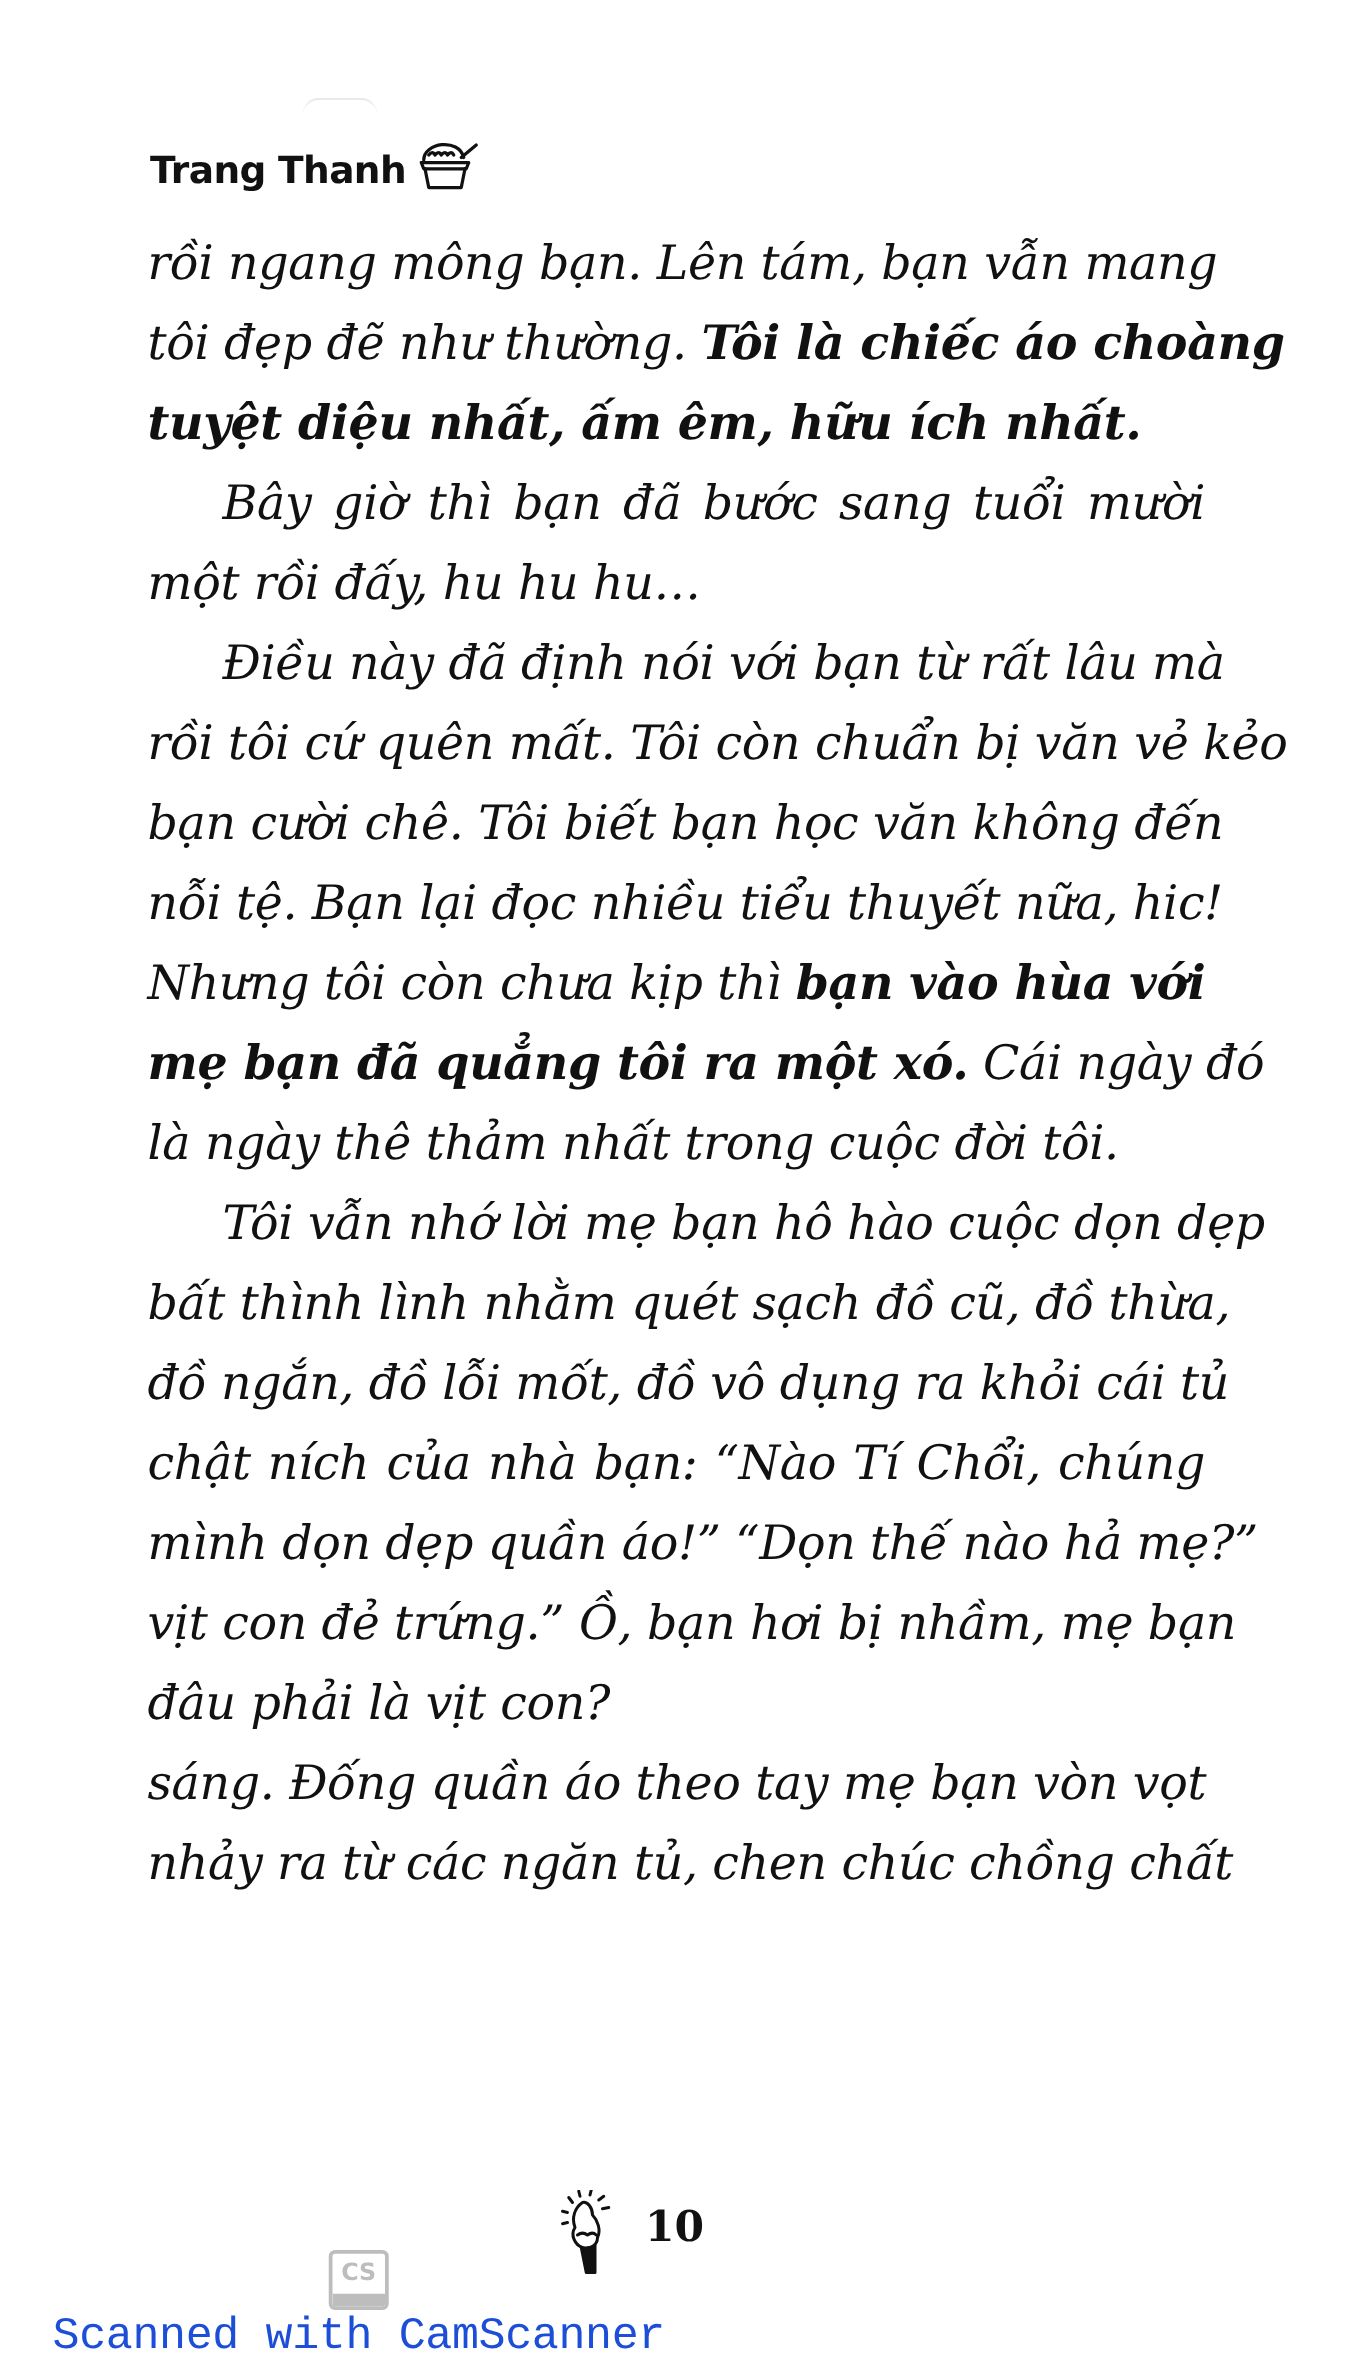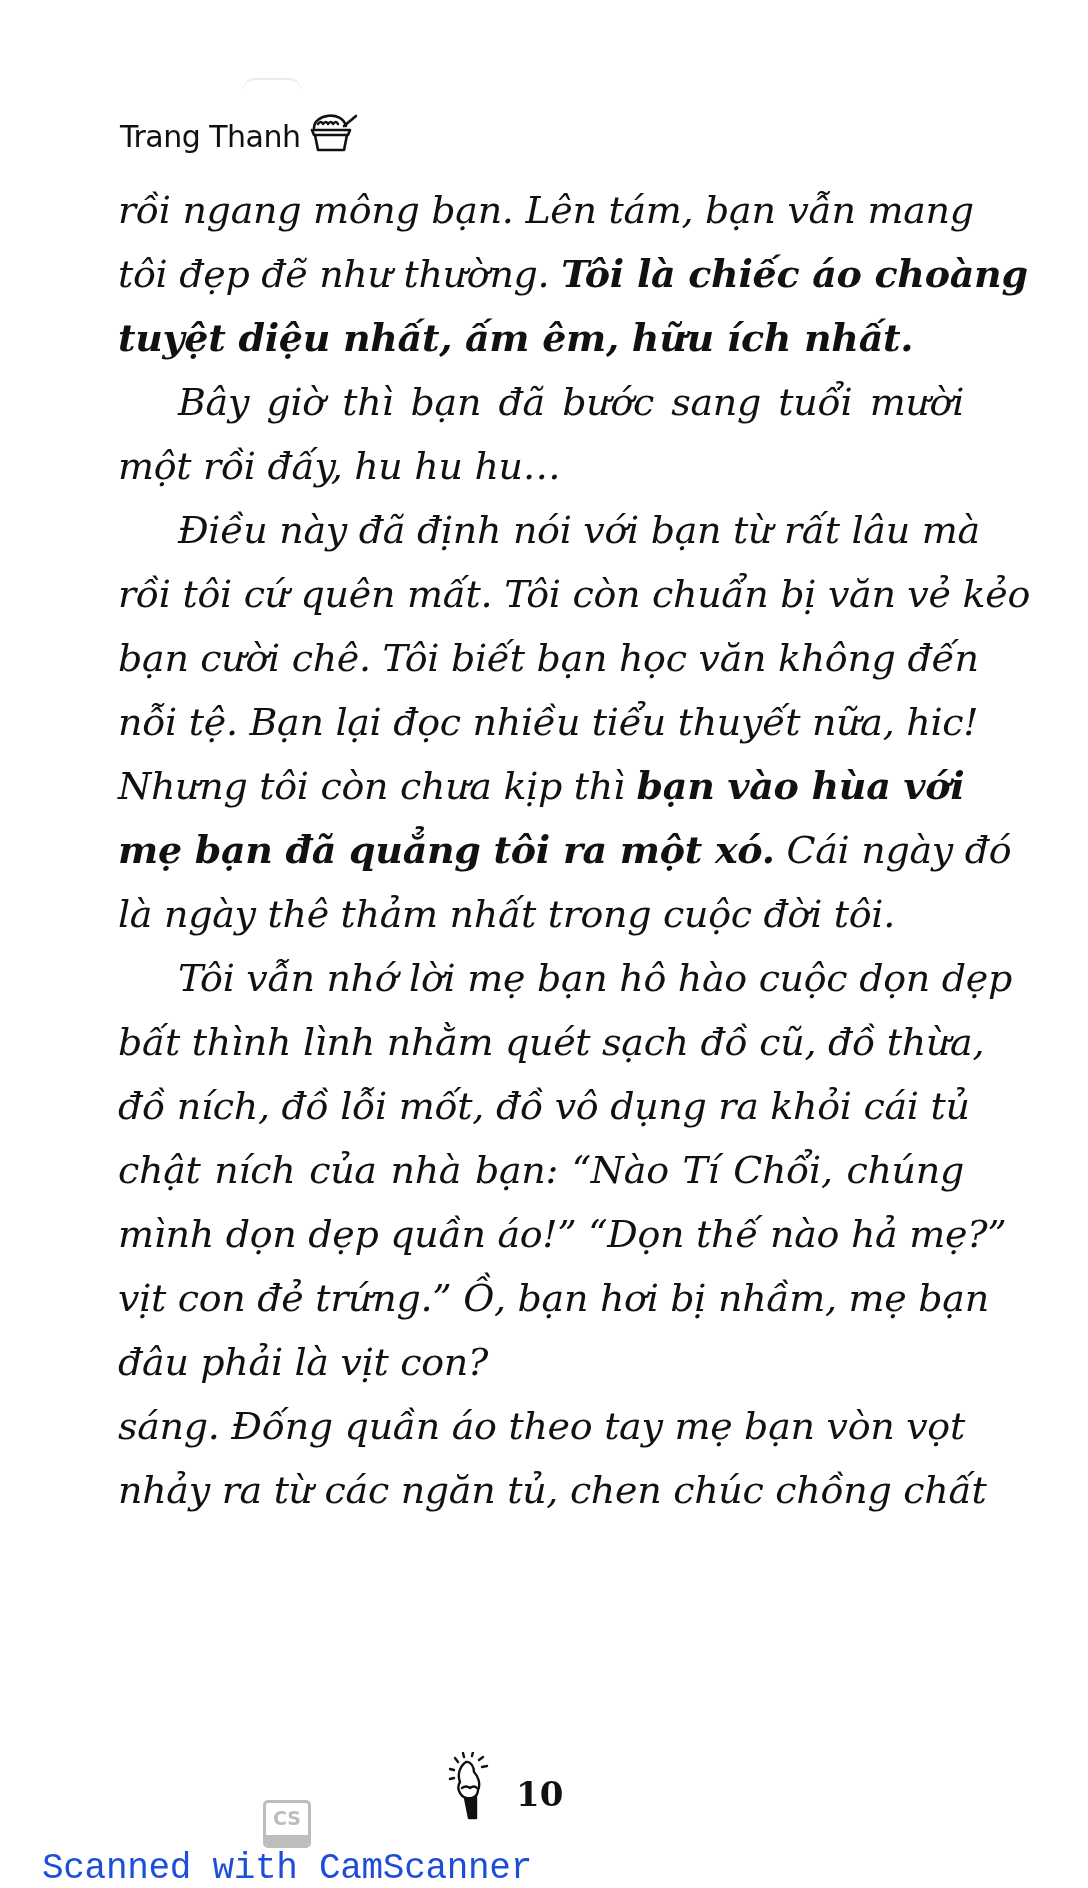--- a/index.html
+++ b/index.html
@@ -37,21 +37,21 @@
       top: -20px;
       width: 60px;
       height: 26px;
       border-top: 2px solid #e6e6e6;
       border-radius: 14px 14px 0 0;
       opacity: 0.8;
     }
     .author-name {
       font-family: "DejaVu Sans", "Liberation Sans", sans-serif;
       font-size: 30px;
-      font-weight: 400;
+      font-weight: 700;
       letter-spacing: -0.5px;
       color: #111;
       line-height: 1;
       padding-bottom: 2px;
     }
     .bowl-icon {
       display: inline-block;
       width: 54px;
       height: 50px;
       margin-left: 8px;
@@ -93,21 +93,21 @@
     }
     .cone-icon {
       width: 50px;
       height: 70px;
     }
     .page-number {
       font-family: "DejaVu Serif", "Liberation Serif", serif;
       font-weight: bold;
       font-size: 34px;
       margin-left: 18px;
-      margin-bottom: 8px;
+      margin-bottom: 20px;
       color: #111;
     }
     
     .watermark {
       position: absolute;
       left: 42px;
       top: 1800px;
       display: flex;
       align-items: center;
       color: #b9b9b9;
@@ -171,21 +171,21 @@
       <div class="line last"><span>một rồi đấy, hu hu hu…</span></div>
       <div class="line indent"><span>Điều này đã định nói với bạn từ rất lâu mà</span></div>
       <div class="line"><span>rồi tôi cứ quên mất. Tôi còn chuẩn bị văn vẻ kẻo</span></div>
       <div class="line"><span>bạn cười chê. Tôi biết bạn học văn không đến</span></div>
       <div class="line"><span>nỗi tệ. Bạn lại đọc nhiều tiểu thuyết nữa, hic!</span></div>
       <div class="line"><span>Nhưng tôi còn chưa kịp thì </span><b>bạn vào hùa với</b></div>
       <div class="line"><b>mẹ bạn đã quẳng tôi ra một xó.</b><span> Cái ngày đó</span></div>
       <div class="line last"><span>là ngày thê thảm nhất trong cuộc đời tôi.</span></div>
       <div class="line indent"><span>Tôi vẫn nhớ lời mẹ bạn hô hào cuộc dọn dẹp</span></div>
       <div class="line"><span>bất thình lình nhằm quét sạch đồ cũ, đồ thừa,</span></div>
-      <div class="line"><span>đồ ních, đồ lỗi mốt, đồ vô dụng ra khỏi cái tủ</span></div>
+      <div class="line"><span>đồ ngắn, đồ lỗi mốt, đồ vô dụng ra khỏi cái tủ</span></div>
       <div class="line"><span>chật ních của nhà bạn: “Nào Tí Chổi, chúng</span></div>
       <div class="line"><span>mình dọn dẹp quần áo!” “Dọn thế nào hả mẹ?”</span></div>
       <div class="line"><span>vịt con đẻ trứng.” Ồ, bạn hơi bị nhầm, mẹ bạn</span></div>
       <div class="line last"><span>đâu phải là vịt con?</span></div>
       <div class="line"><span>sáng. Đống quần áo theo tay mẹ bạn vòn vọt</span></div>
       <div class="line"><span>nhảy ra từ các ngăn tủ, chen chúc chồng chất</span></div>
     </div>
 
   <div class="footer">
     <span class="cone-icon">

